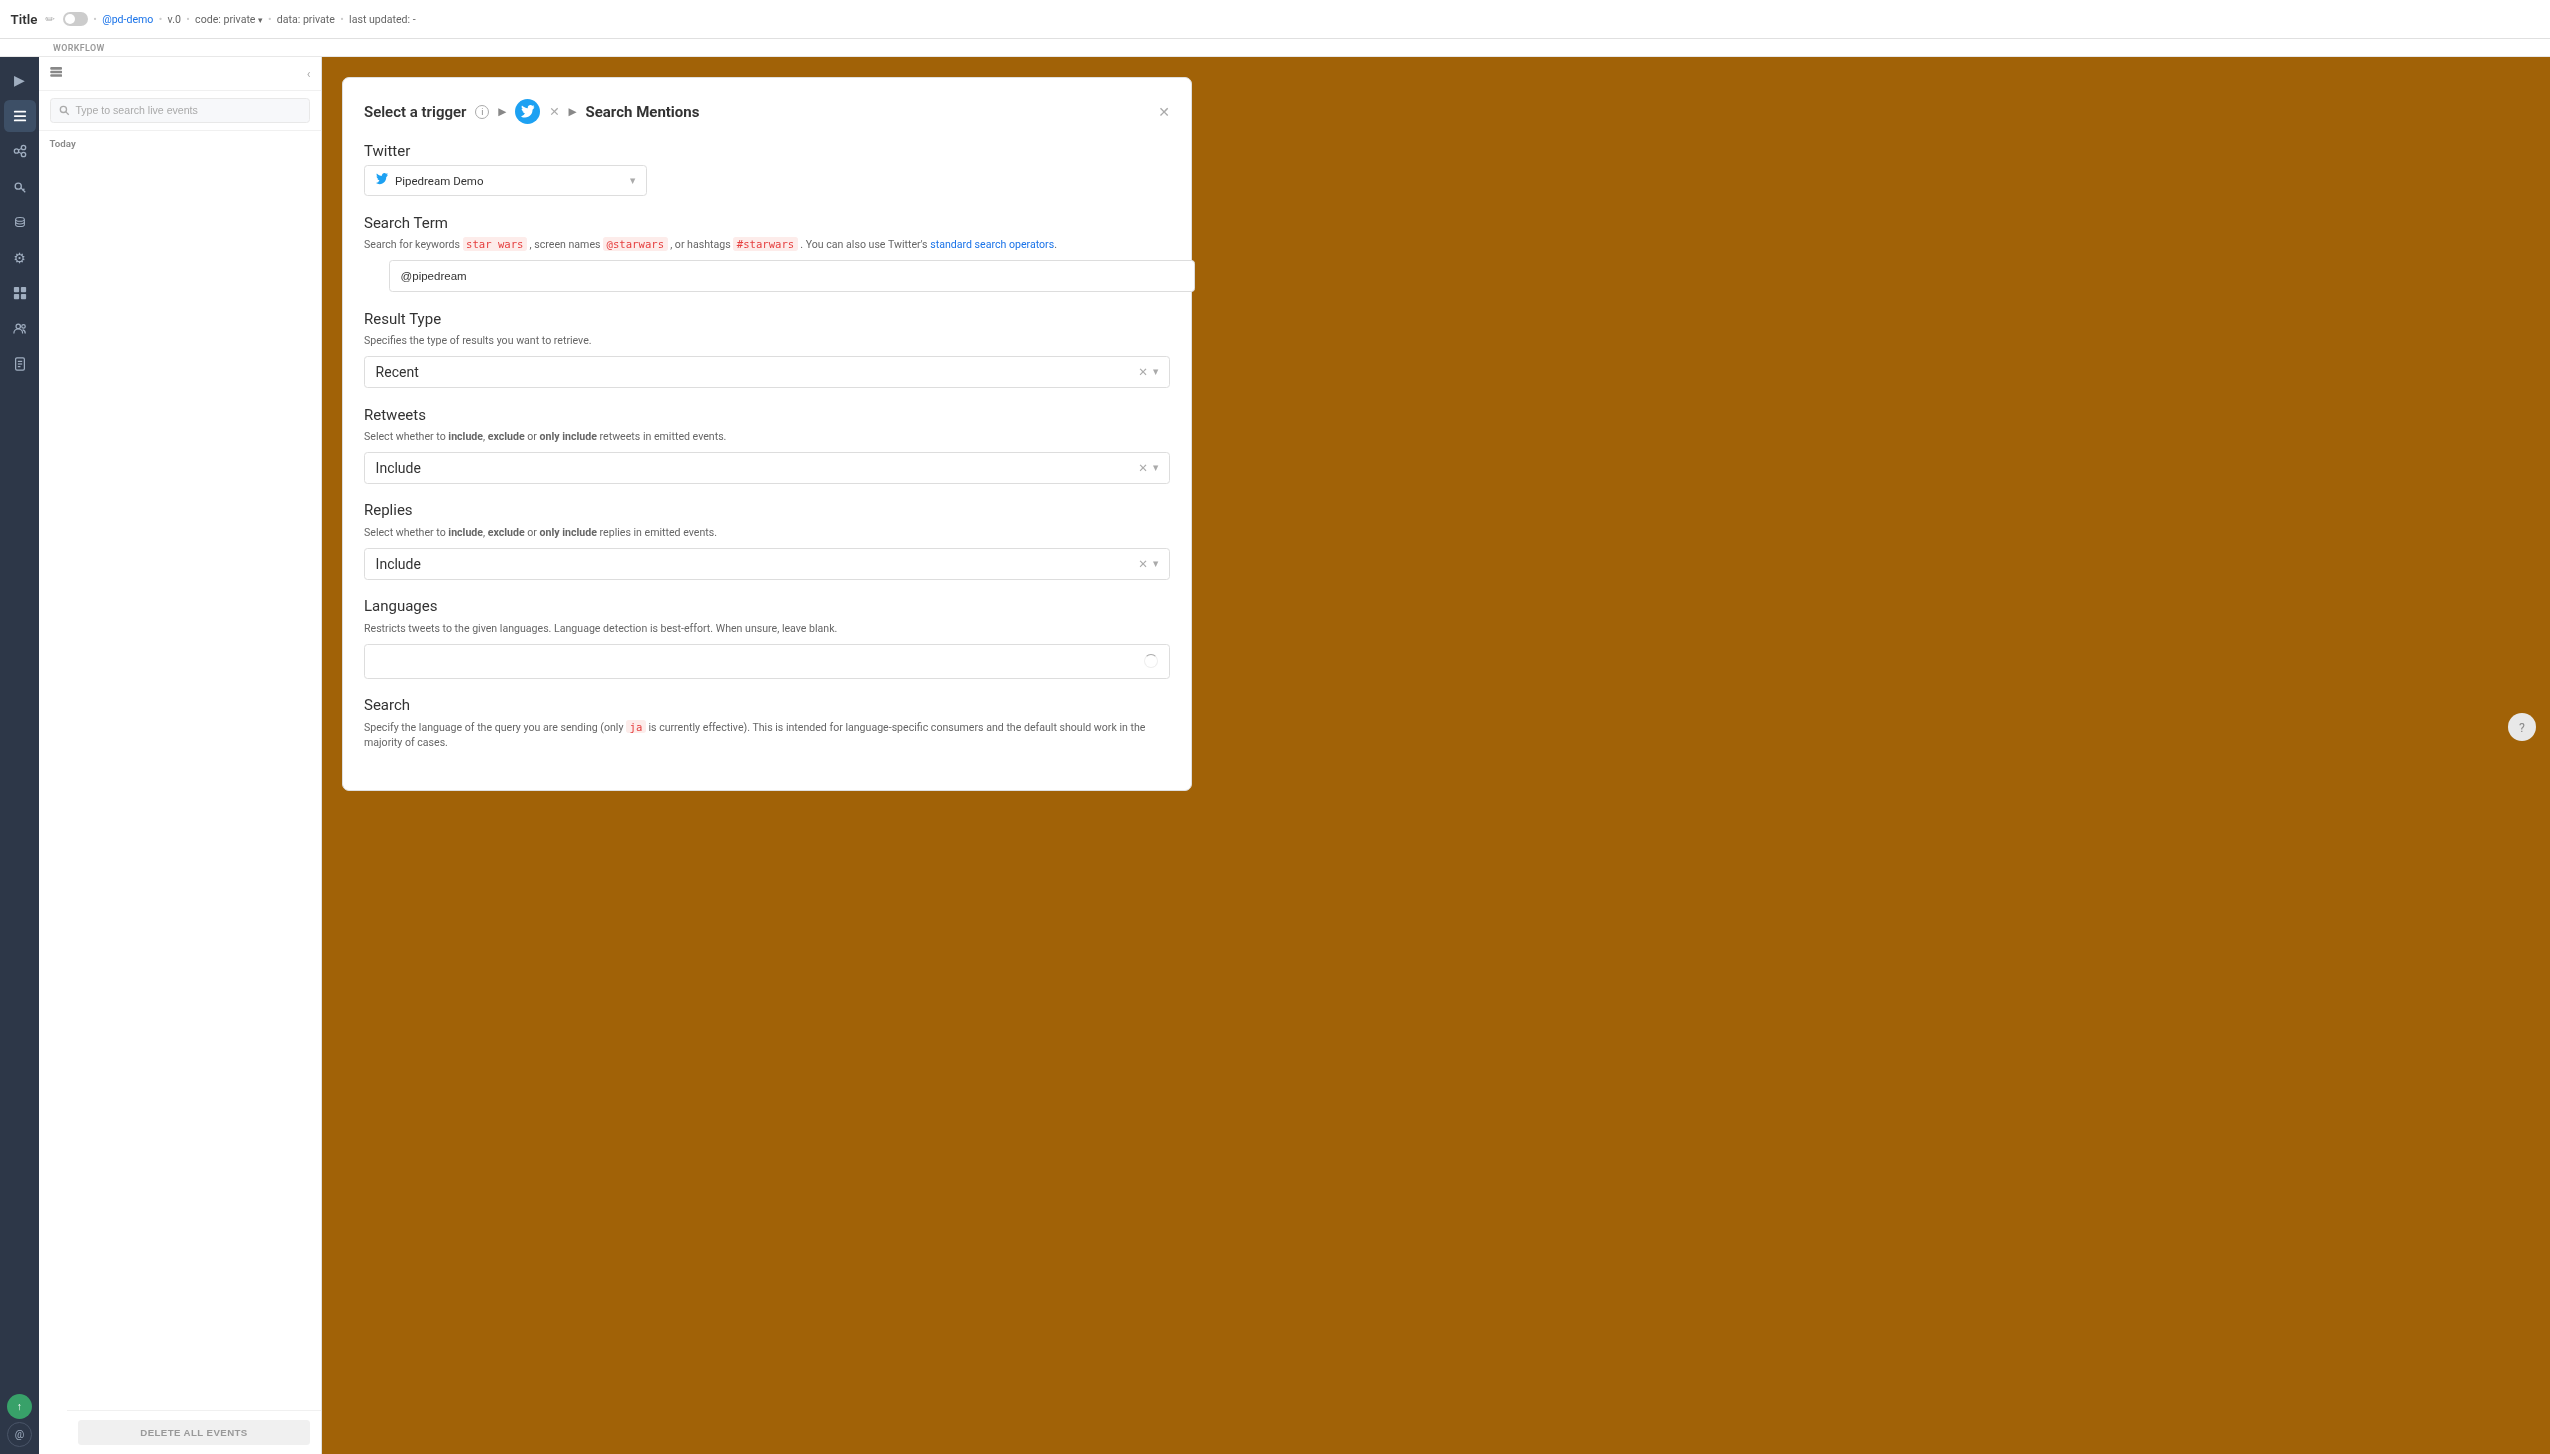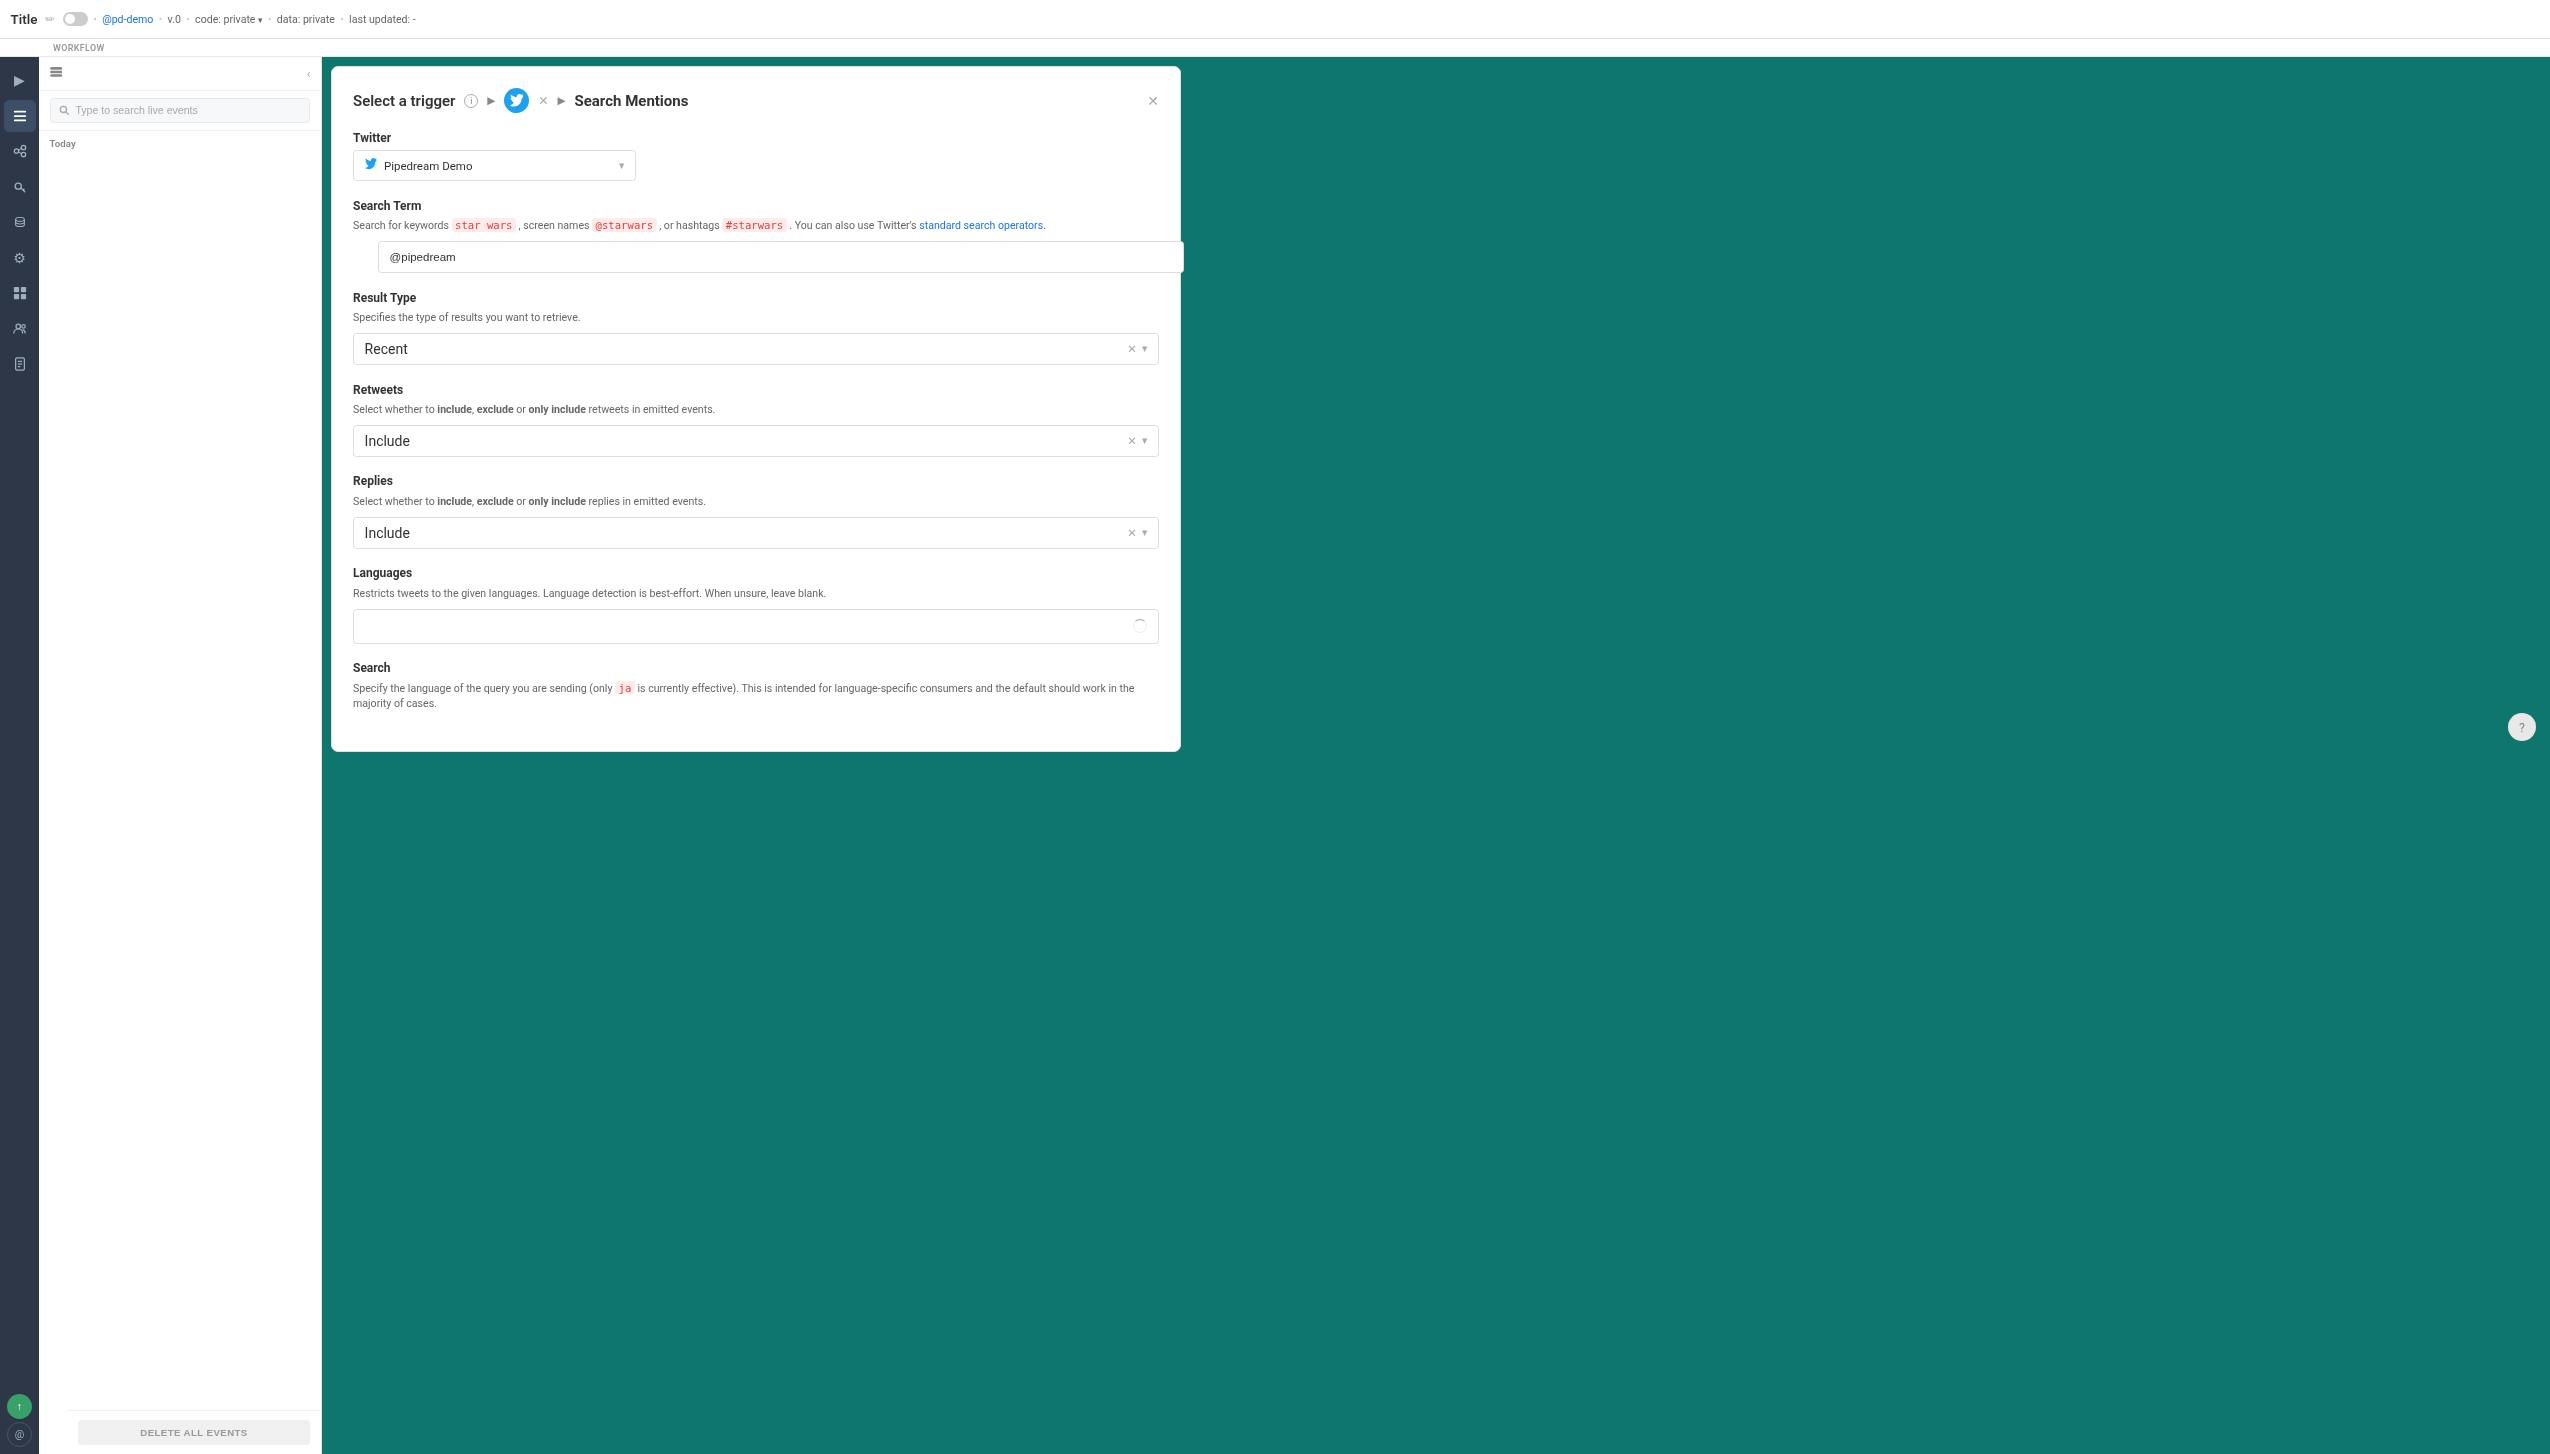--- a/index.html
+++ b/index.html
@@ -175,22 +175,22 @@
       color: #999;
       cursor: pointer;
       letter-spacing: 0.4px;
       text-transform: uppercase;
     }
 
     
     .main-content {
       flex: 1;
       overflow-y: auto;
-      padding: 9px;
-      background: #0f766e;
+      padding: 20px;
+      background: #a16207;
     }
 
     
     .trigger-card {
       background: #fff;
       border-radius: 7px;
       border: 0.9px solid #e0e0e0;
       padding: 21px;
       max-width: 850px;
     }
@@ -236,22 +236,22 @@
     .trigger-name {
       font-size: 15px;
       font-weight: 700;
       color: #333;
     }
     .trigger-close { color: #aaa; cursor: pointer; font-size: 14px; margin-left: auto; }
 
     
     .section { margin-bottom: 17.7px; }
     .section-label {
-      font-size: 12px;
-      font-weight: 700;
+      font-size: 15px;
+      font-weight: 400;
       color: #333;
       margin-bottom: 5.3px;
     }
 
     
     .twitter-account-select {
       display: flex;
       align-items: center;
       border: 0.9px solid #ddd;
       border-radius: 3.5px;

